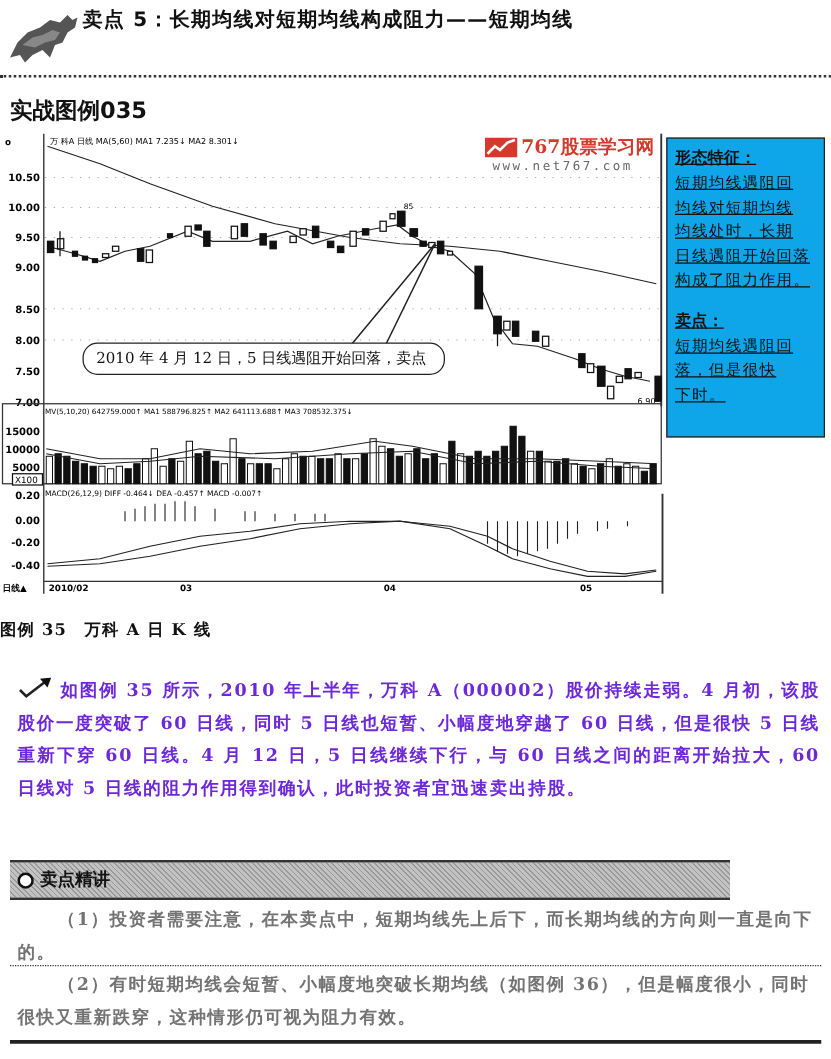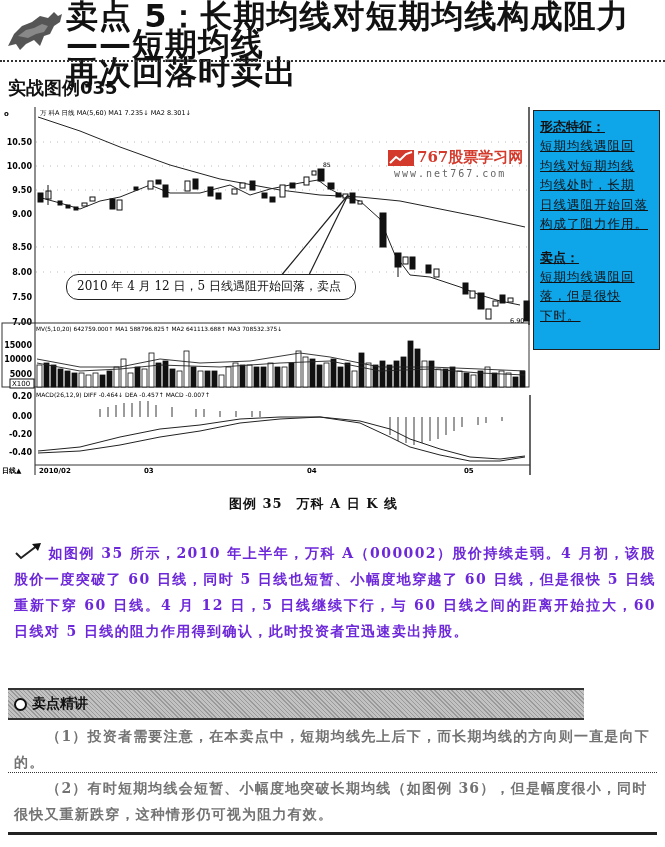--- a/index.html
+++ b/index.html
@@ -1,41 +1,41 @@
 <!DOCTYPE html>
 <html><head>
 <meta charset="utf-8">
 <style>
   * { box-sizing: border-box; margin: 0; padding: 0; }
   html, body { width: 665px; height: 847px; background: #ffffff; overflow: hidden; }
   body { font-family: "DejaVu Sans", sans-serif; color: #111; position: relative; }
 
   .header { position: absolute; left: 0; top: 0; width: 665px; height: 62px; }
   .bull { position: absolute; left: 4px; top: 6px; width: 62px; height: 48px; }
-  .title { position: absolute; left: 66px; top: 2px; font-size: 32px; font-weight: bold; line-height: 28px; letter-spacing: 1px; color: #111; }
+  .title { position: absolute; left: 66px; top: 2px; font-size: 16px; font-weight: bold; line-height: 28px; letter-spacing: 1px; color: #111; }
   .header-rule { position: absolute; left: 0; top: 60px; width: 665px; border-top: 2px dotted #333; }
 
   .case-title { position: absolute; left: 8px; top: 76px; font-size: 18px; font-weight: bold; }
 
   .chart-area { position: absolute; left: 0; top: 105px; width: 535px; height: 372px; }
   .chart-svg { position: absolute; left: 0; top: 0; }
 
-  .watermark { position: absolute; left: 388px; top: 108px; width: 140px; margin-top: 40px; }
+  .watermark { position: absolute; left: 388px; top: 108px; width: 140px; }
   .wm-top { display: flex; align-items: center; gap: 3px; }
   .wm-text { color: #d33a2c; font-size: 15px; font-weight: bold; font-family: "DejaVu Serif", serif; }
   .wm-url { font-family: "DejaVu Sans Mono", monospace; font-size: 10px; color: #666; letter-spacing: 2px; margin-top: 1px; padding-left: 6px; }
 
   .note-box { position: absolute; left: 533px; top: 110px; width: 127px; height: 240px; border: 1.5px solid #222; background: #0ea5e9; padding: 6px 6px 0 6px; text-decoration: underline; }
   .note-box .h { font-size: 13px; font-weight: bold; line-height: 19px; }
   .note-box .p { font-size: 12.5px; line-height: 19.5px; letter-spacing: 1px; }
   .note-box .gap { height: 14px; }
 
   .callout { position: absolute; left: 66px; top: 274px; width: 290px; height: 26px; border: 1.5px solid #222; border-radius: 12px; background: #fff; font-size: 12px; line-height: 23px; padding-left: 10px; font-family: "DejaVu Serif", serif; }
 
-  .fig-caption { position: absolute; left: 0; top: 495px; width: 627px; text-align: center; font-size: 13px; font-weight: bold; font-family: "DejaVu Serif", serif; letter-spacing: 1px; }
+  .fig-caption { position: absolute; left: 0; top: 495px; width: 627px; text-align: left; font-size: 13px; font-weight: bold; font-family: "DejaVu Serif", serif; letter-spacing: 1px; }
 
   .body-para { position: absolute; left: 14px; top: 540px; width: 642px; font-family: "DejaVu Serif", serif; font-weight: bold; font-size: 14px; line-height: 26px; color: #6d28d9; text-align: justify; letter-spacing: 1.4px; }
   .arrow-icon { display: inline-block; width: 28px; height: 18px; vertical-align: -3px; }
 
   .section-bar { position: absolute; left: 8px; top: 688px; width: 576px; height: 32px; border-top: 2px solid #333; border-bottom: 2px solid #333;
     background: repeating-linear-gradient(45deg, #9a9a9a 0 1px, #c2c2c2 1px 3px); }
   .section-bar .circ { position: absolute; left: 6px; top: 8px; width: 13px; height: 13px; border: 2px solid #111; border-radius: 50%; background: #fff; }
   .section-bar .lbl { position: absolute; left: 24px; top: 5px; font-size: 14px; font-weight: bold; color: #111; }
 
   .point { position: absolute; left: 14px; width: 642px; font-family: "DejaVu Serif", serif; font-size: 14px; line-height: 26px; font-weight: bold; letter-spacing: 1.2px; color: #737373; text-indent: 2.3em; }
@@ -47,21 +47,20 @@
 </head>
 <body>
 
 <div class="header">
   <svg class="bull" viewBox="0 0 62 48">
     <path d="M4 40 L10 28 L18 20 L28 16 L36 10 L44 12 L50 6 L54 10 L58 8 L56 16 L50 20 L46 28 L40 30 L36 40 L30 34 L22 38 L16 44 L12 38 Z" fill="#555"></path>
     <path d="M14 30 L22 24 L30 22 L38 18 L44 20 L40 26 L32 28 L24 32 Z" fill="#888"></path>
   </svg>
   <div class="title">
     <div>卖点 5：长期均线对短期均线构成阻力——短期均线</div>
-    <div>再次回落时卖出</div>
   </div>
   <div class="header-rule"></div>
 </div>
 
 <div class="case-title">实战图例035</div>
 
 <div class="chart-area">
   <svg class="chart-svg" width="535" height="372" viewBox="0 0 535 372" font-family="DejaVu Sans, sans-serif">
 
     <line x1="35" y1="2" x2="35" y2="370" stroke="#444" stroke-width="1.2"></line>

